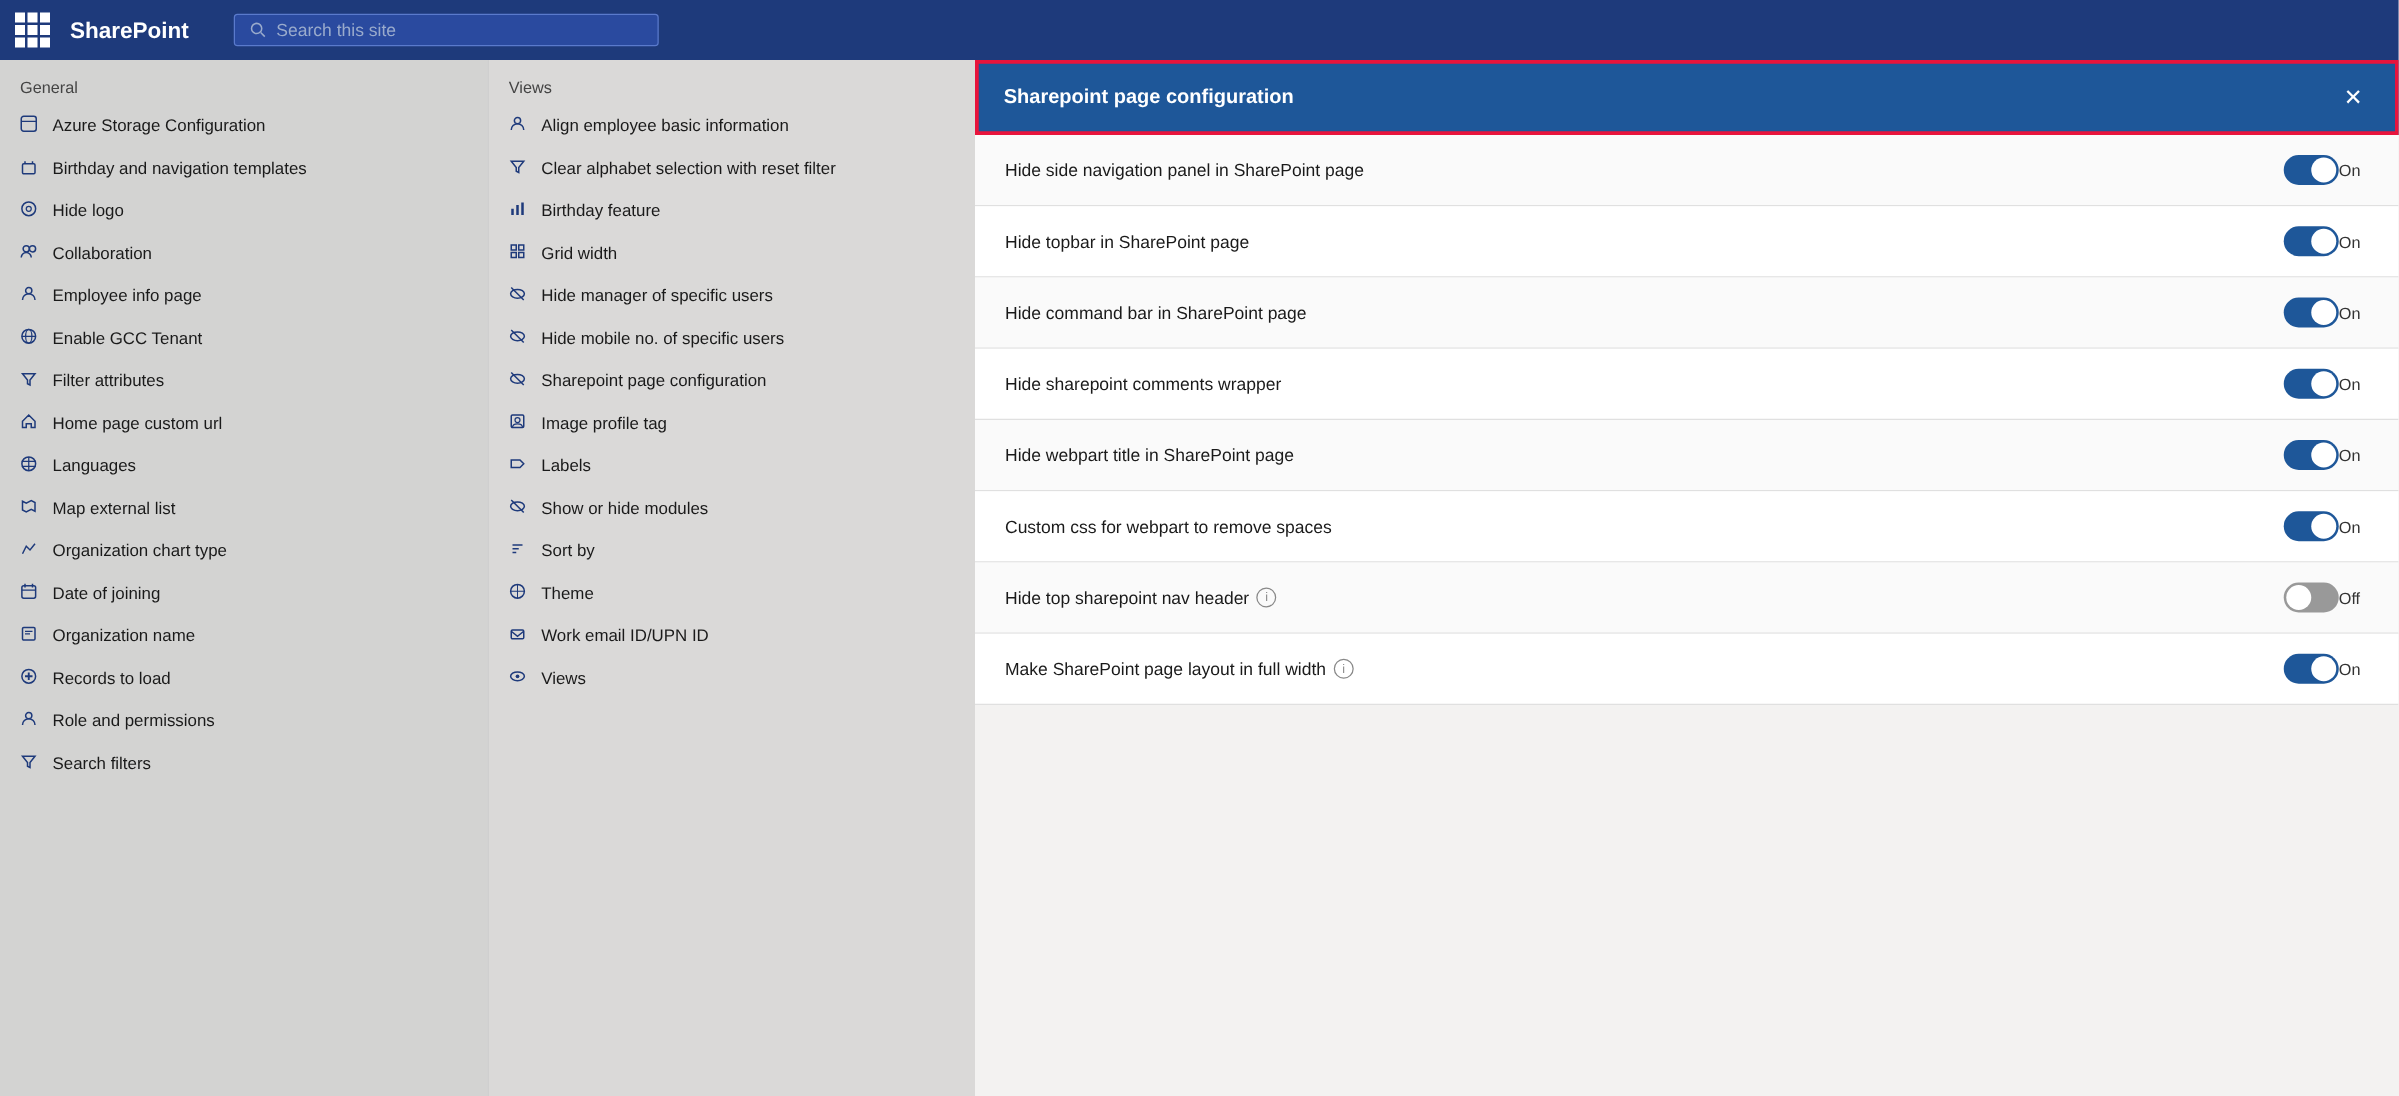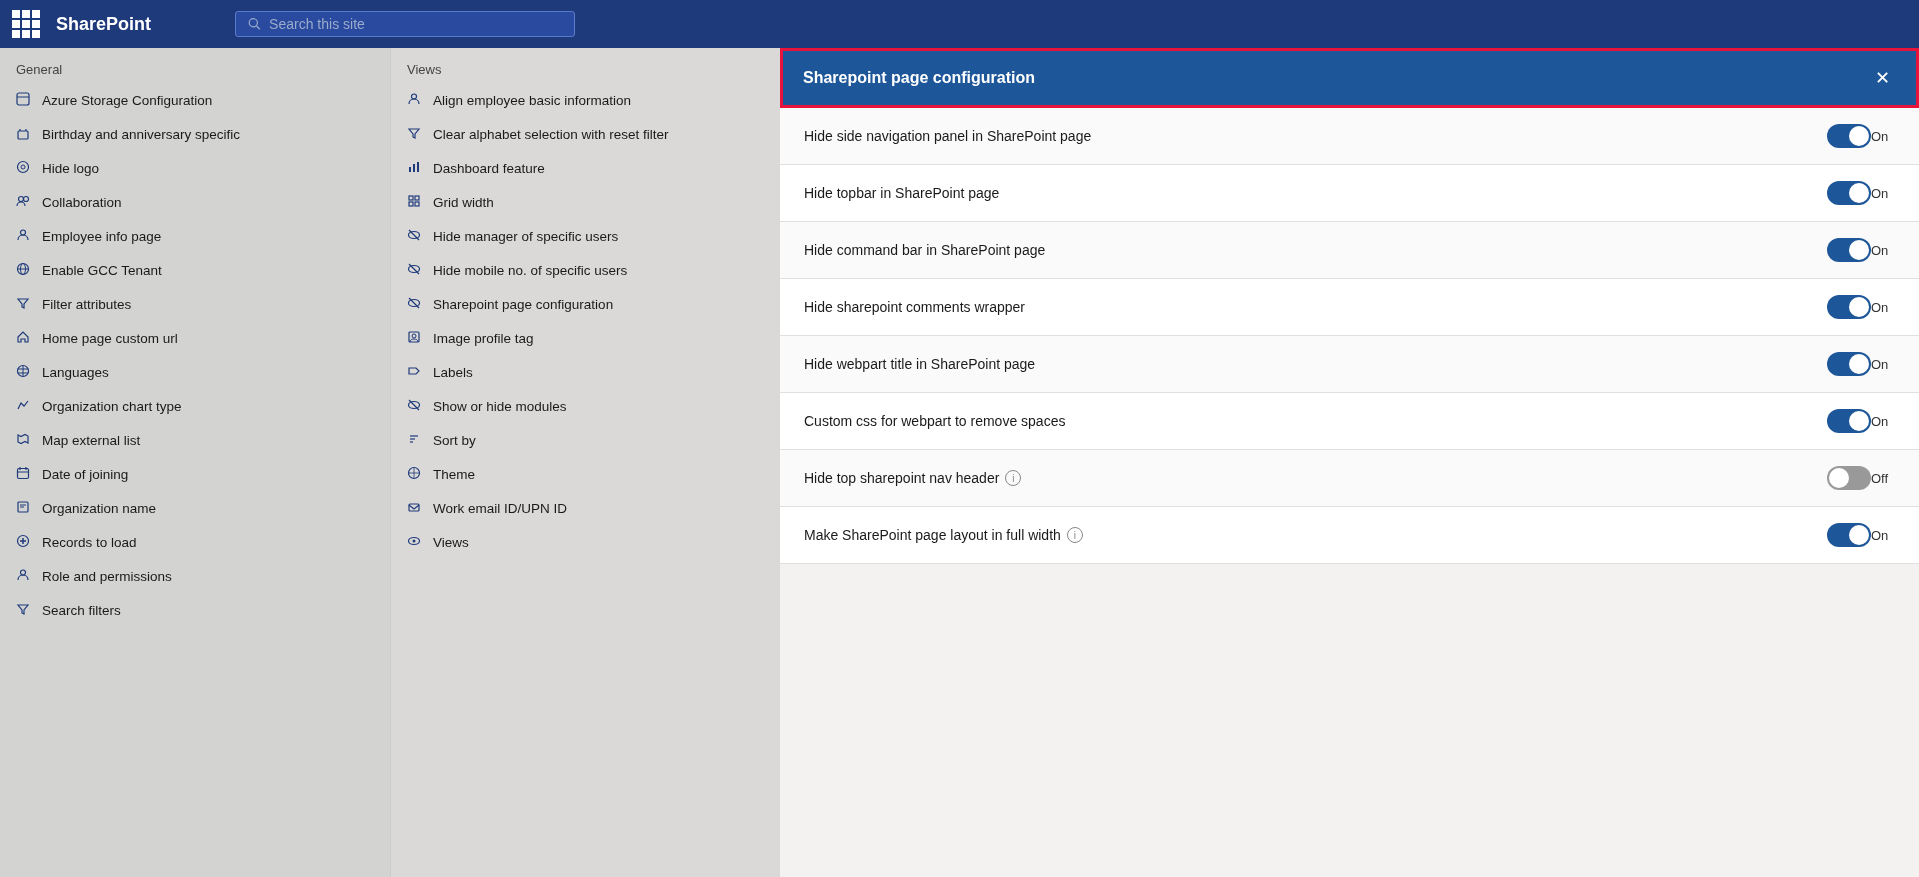--- a/index.html
+++ b/index.html
@@ -33,21 +33,20 @@
     }
     .search-box {
       display: flex;
       align-items: center;
       background: #2a4a9f;
       border: 1px solid #5a7acc;
       border-radius: 3px;
       padding: 4px 12px;
       width: 340px;
       gap: 8px;
-      margin-left: 48px;
     }
     .search-box input {
       background: transparent;
       border: none;
       outline: none;
       color: #ccd6f6;
       font-size: 14px;
       width: 100%;
     }
     .search-box input::placeholder { color: #9aabcc; }
@@ -232,21 +231,21 @@
     <span>Azure Storage Configuration</span>
   </div>
         <div class="menu-item">
     <span class="menu-icon" style="font-size:13px;color:#1e3a7b;">
       <svg width="14" height="14" viewBox="0 0 14 14" fill="none">
               <rect x="2" y="5" width="10" height="8" rx="1" stroke="#1e3a7b" stroke-width="1.2"></rect>
               <line x1="4" y1="5" x2="4" y2="3" stroke="#1e3a7b" stroke-width="1.2"></line>
               <line x1="10" y1="5" x2="10" y2="3" stroke="#1e3a7b" stroke-width="1.2"></line>
             </svg>
     </span>
-    <span>Birthday and anniversary specific</span>
+    <span>Birthday and navigation templates</span>
   </div>
         <div class="menu-item">
     <span class="menu-icon" style="font-size:13px;color:#1e3a7b;">
       <svg width="14" height="14" viewBox="0 0 14 14" fill="none">
               <circle cx="7" cy="7" r="5.5" stroke="#1e3a7b" stroke-width="1.2"></circle>
               <circle cx="7" cy="7" r="2" stroke="#1e3a7b" stroke-width="1"></circle>
             </svg>
     </span>
     <span>Hide logo</span>
   </div>
@@ -302,32 +301,32 @@
               <line x1="1.5" y1="5" x2="12.5" y2="5" stroke="#1e3a7b" stroke-width="1"></line>
               <line x1="1.5" y1="9" x2="12.5" y2="9" stroke="#1e3a7b" stroke-width="1"></line>
               <line x1="7" y1="1.5" x2="7" y2="12.5" stroke="#1e3a7b" stroke-width="1"></line>
             </svg>
     </span>
     <span>Languages</span>
   </div>
         <div class="menu-item">
     <span class="menu-icon" style="font-size:13px;color:#1e3a7b;">
       <svg width="14" height="14" viewBox="0 0 14 14" fill="none">
+              <path d="M2 3l3 1.5 4-2 3 1.5v7l-3-1.5-4 2-3-1.5V3z" stroke="#1e3a7b" stroke-width="1.2"></path>
+            </svg>
+    </span>
+    <span>Map external list</span>
+  </div>
+        <div class="menu-item">
+    <span class="menu-icon" style="font-size:13px;color:#1e3a7b;">
+      <svg width="14" height="14" viewBox="0 0 14 14" fill="none">
               <polyline points="2,11 5,5 8,8 12,3" stroke="#1e3a7b" stroke-width="1.2" fill="none"></polyline>
             </svg>
     </span>
     <span>Organization chart type</span>
-  </div>
-        <div class="menu-item">
-    <span class="menu-icon" style="font-size:13px;color:#1e3a7b;">
-      <svg width="14" height="14" viewBox="0 0 14 14" fill="none">
-              <path d="M2 3l3 1.5 4-2 3 1.5v7l-3-1.5-4 2-3-1.5V3z" stroke="#1e3a7b" stroke-width="1.2"></path>
-            </svg>
-    </span>
-    <span>Map external list</span>
   </div>
         <div class="menu-item">
     <span class="menu-icon" style="font-size:13px;color:#1e3a7b;">
       <svg width="14" height="14" viewBox="0 0 14 14" fill="none">
               <rect x="1.5" y="2.5" width="11" height="10" rx="1.5" stroke="#1e3a7b" stroke-width="1.2"></rect>
               <line x1="4" y1="1" x2="4" y2="4" stroke="#1e3a7b" stroke-width="1.2"></line>
               <line x1="10" y1="1" x2="10" y2="4" stroke="#1e3a7b" stroke-width="1.2"></line>
               <line x1="1.5" y1="6" x2="12.5" y2="6" stroke="#1e3a7b" stroke-width="1"></line>
             </svg>
     </span>
@@ -394,21 +393,21 @@
     <span>Clear alphabet selection with reset filter</span>
   </div>
         <div class="menu-item">
     <span class="menu-icon" style="font-size:13px;color:#1e3a7b;">
       <svg width="14" height="14" viewBox="0 0 14 14" fill="none">
               <rect x="2" y="7" width="2" height="5" fill="#1e3a7b"></rect>
               <rect x="6" y="4" width="2" height="8" fill="#1e3a7b"></rect>
               <rect x="10" y="2" width="2" height="10" fill="#1e3a7b"></rect>
             </svg>
     </span>
-    <span>Dashboard feature</span>
+    <span>Birthday feature</span>
   </div>
         <div class="menu-item">
     <span class="menu-icon" style="font-size:13px;color:#1e3a7b;">
       <svg width="14" height="14" viewBox="0 0 14 14" fill="none">
               <rect x="2" y="2" width="4" height="4" stroke="#1e3a7b" stroke-width="1.2"></rect>
               <rect x="8" y="2" width="4" height="4" stroke="#1e3a7b" stroke-width="1.2"></rect>
               <rect x="2" y="8" width="4" height="4" stroke="#1e3a7b" stroke-width="1.2"></rect>
               <rect x="8" y="8" width="4" height="4" stroke="#1e3a7b" stroke-width="1.2"></rect>
             </svg>
     </span>

